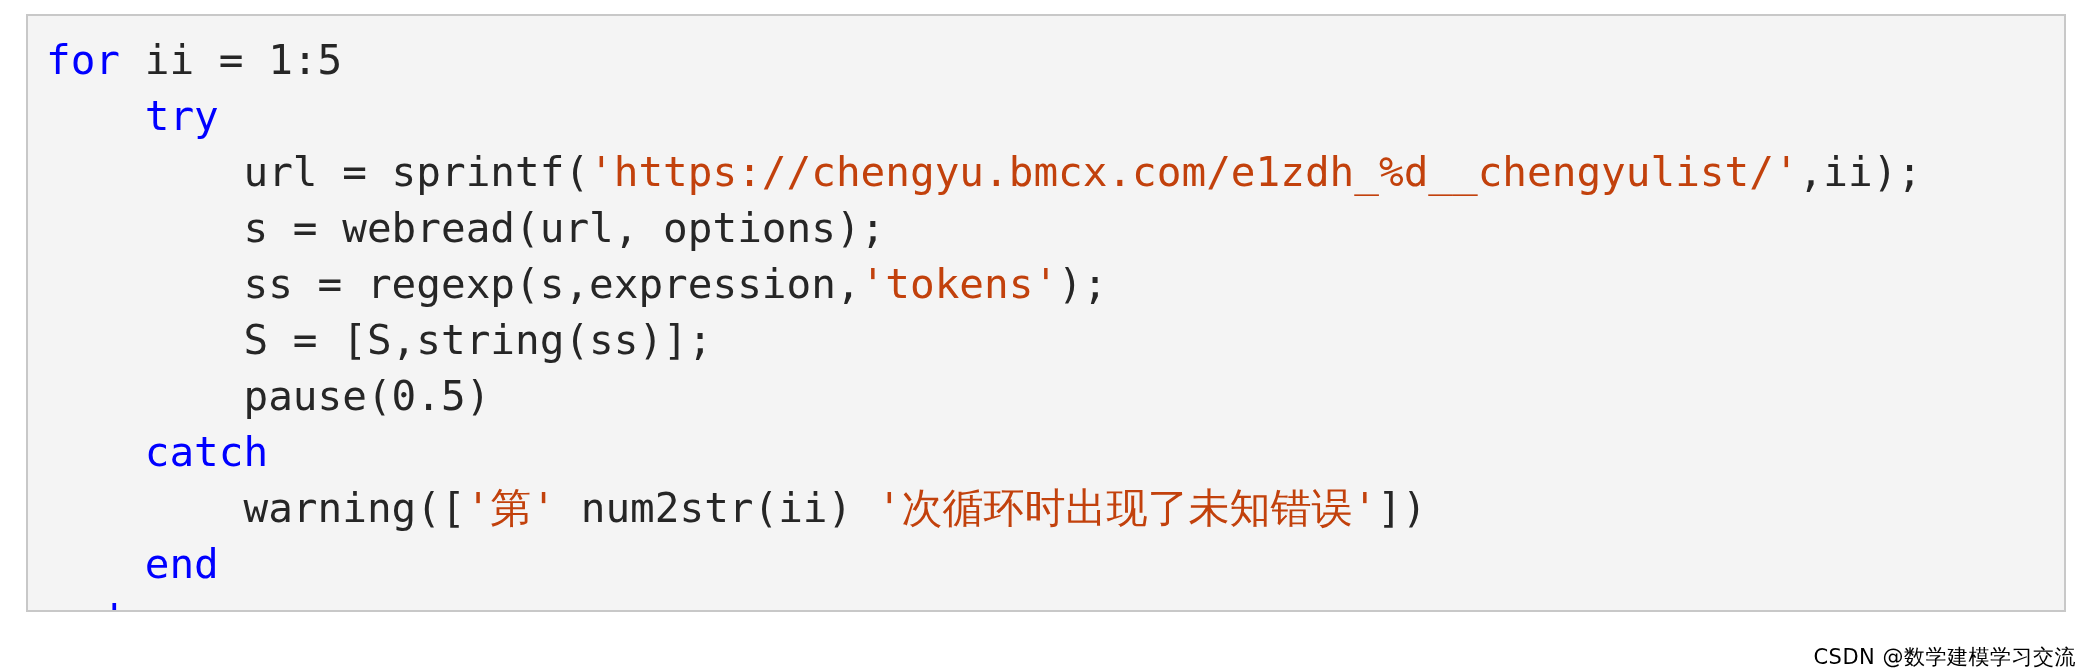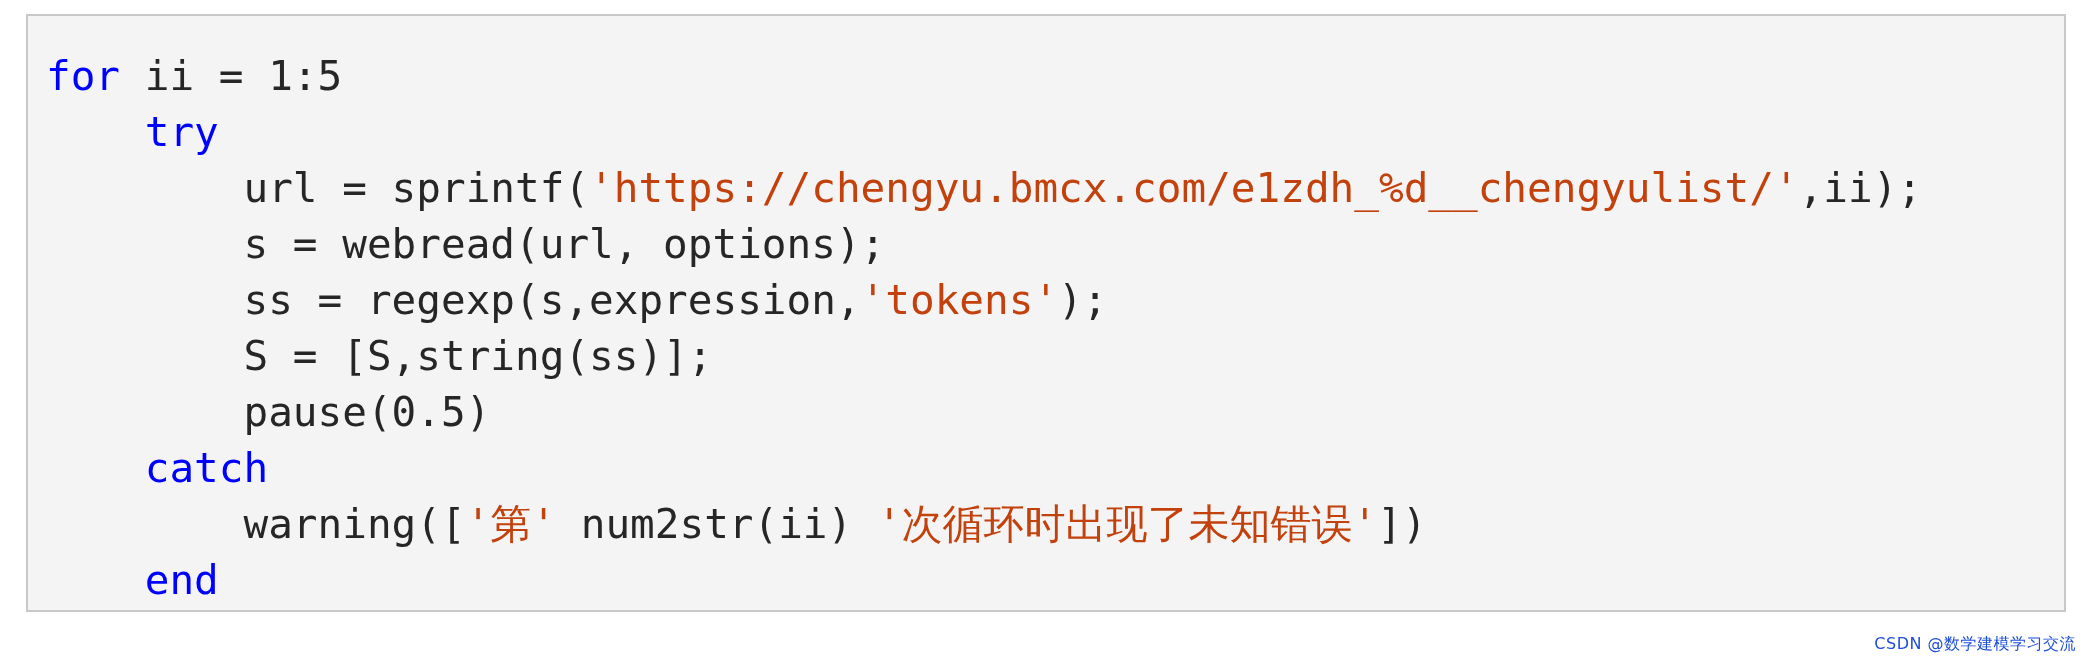--- a/index.html
+++ b/index.html
@@ -22,42 +22,42 @@
     width: 2040px;
     height: 598px;
     background: #f4f4f4;
     border: 2px solid #c8c8c8;
     box-sizing: border-box;
     overflow: hidden;
   }
 
   #code-listing {
     margin: 0;
-    padding: 32px 0 0 18px;
+    padding: 16px 0 0 18px;
     font-family: "DejaVu Sans Mono", "Liberation Mono", monospace;
     font-size: 41px;
     line-height: 56px;
     white-space: pre;
     color: #262626;
     letter-spacing: 0px;
   }
 
   .ln { display: block; height: 56px; }
 
   .kw   { color: #0000ff; }
   .str  { color: #c2410c; }
   .plain{ color: #262626; }
 
   #watermark {
     position: absolute;
     right: 20px;
-    bottom: 16px;
+    bottom: 0;
     font-family: "DejaVu Sans", "Liberation Sans", sans-serif;
-    font-size: 16px;
-    color: #1d4ed8;
+    font-size: 21px;
+    color: #000000;
     white-space: nowrap;
     letter-spacing: 0.5px;
   }
 </style>
 </head>
 <body>
 
 <div id="code-card">
   <pre id="code-listing"><span class="ln"><span class="kw">for</span><span class="plain"> ii = 1:5</span></span><span class="ln">    <span class="kw">try</span></span><span class="ln">        <span class="plain">url = sprintf(</span><span class="str">'https://chengyu.bmcx.com/e1zdh_%d__chengyulist/'</span><span class="plain">,ii);</span></span><span class="ln">        <span class="plain">s = webread(url, options);</span></span><span class="ln">        <span class="plain">ss = regexp(s,expression,</span><span class="str">'tokens'</span><span class="plain">);</span></span><span class="ln">        <span class="plain">S = [S,string(ss)];</span></span><span class="ln">        <span class="plain">pause(0.5)</span></span><span class="ln">    <span class="kw">catch</span></span><span class="ln">        <span class="plain">warning([</span><span class="str">'第'</span><span class="plain"> num2str(ii) </span><span class="str">'次循环时出现了未知错误'</span><span class="plain">])</span></span><span class="ln">    <span class="kw">end</span></span><span class="ln"><span class="kw">end</span></span></pre>
 </div>

